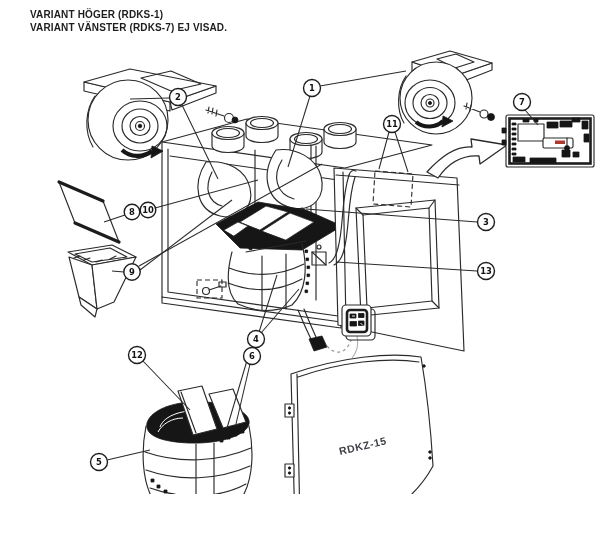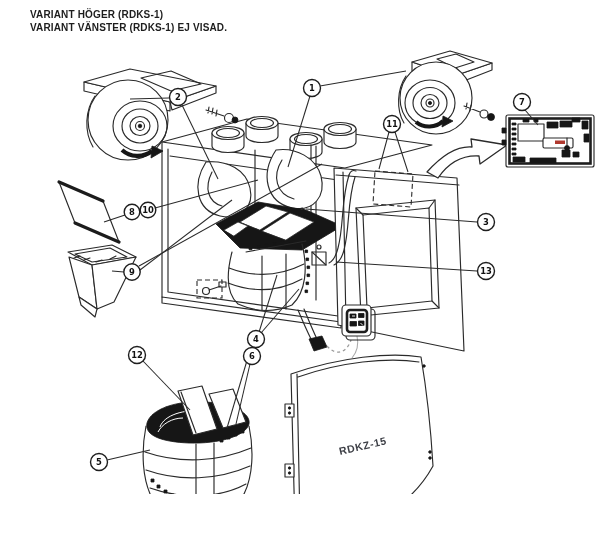--- a/index.html
+++ b/index.html
@@ -21,21 +21,21 @@
   .co-num{font:bold 8.4px "DejaVu Sans",sans-serif;fill:#111;text-anchor:middle;}
   .model-label{font:bold 10.5px "Liberation Sans",sans-serif;fill:#3d3f46;letter-spacing:.6px;}
 </style>
 </head>
 <body>
 
 <div class="stage">
 
   <div class="hdr">
     <div>VARIANT HÖGER (RDKS-1)</div>
-    <div>VARIANT VÄNSTER (RDKS-1) EJ VISAD.</div>
+    <div>VARIANT VÄNSTER (RDKS-7) EJ VISAD.</div>
   </div>
 
   <svg width="600" height="546" viewBox="0 0 600 546">
 
     <g>
       <path class="wh" d="M162,142 L247,119 L432,145 L345,168 Z"></path>
 
       <g>
         <path class="wh" d="M246,123 L246,136 A16,6.5 0 0 0 278,136 L278,123 Z"></path>
         <ellipse class="wh" cx="262" cy="123" rx="16" ry="6.5"></ellipse>

